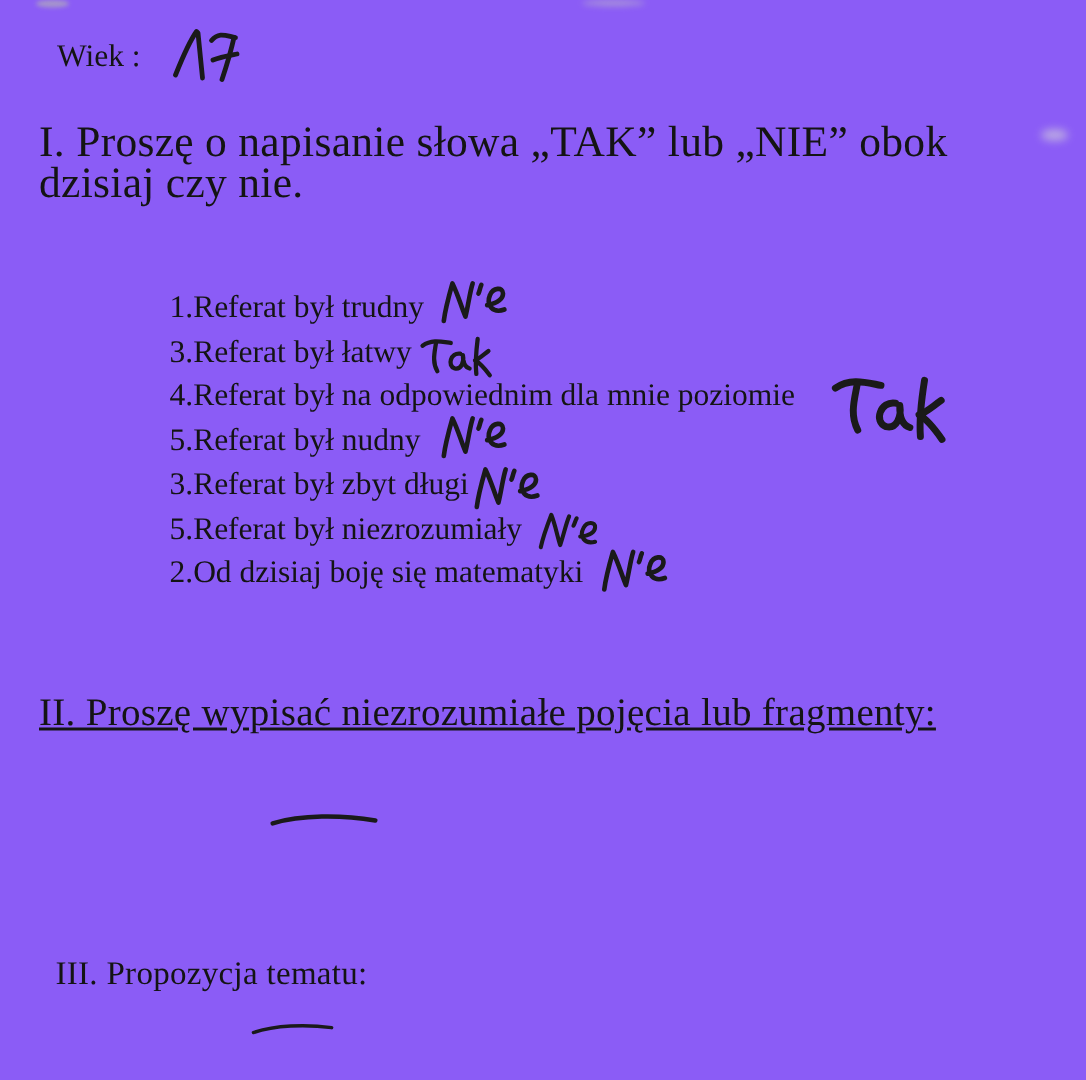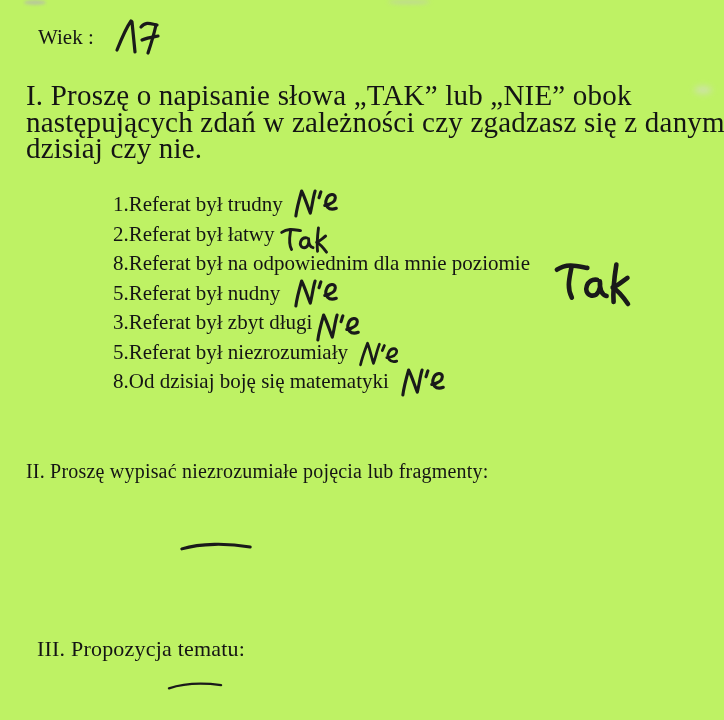--- a/index.html
+++ b/index.html
@@ -1,20 +1,20 @@
 <!DOCTYPE html>
 <html lang="pl"><head>
 <meta charset="utf-8">
 <style>
   html,body { margin:0; padding:0; background:#e8e8e8; }
   .page {
     position:relative;
     width:724px; height:720px;
     margin:0 auto;
-    background:#bef264;
+    background:#8b5cf6;
     font-family:"Liberation Serif", serif;
     color:#141414;
     overflow:hidden;
   }
 
   
   .artifact { position:absolute; border-radius:50%; pointer-events:none; }
   .artifact.a1 { left:24px;  top:0;    width:22px; height:5px; background:#b5b5b5; filter:blur(1.5px); opacity:.65; }
   .artifact.a2 { left:388px; top:0;    width:42px; height:4px; background:#c2c2c2; filter:blur(2px);   opacity:.55; }
   .artifact.a3 { left:694px; top:86px; width:18px; height:8px; background:#d8d8d8; filter:blur(3px);   opacity:.6;  }
@@ -33,34 +33,34 @@
   .wiek-line { position:absolute; left:38px; top:16px; display:flex; align-items:flex-start; }
   .wiek-label { font-size:21px; line-height:30px; margin-top:6px; white-space:pre; }
   .hw-age { width:56px; height:42px; margin-left:16px; }
 
   
   .intro { position:absolute; left:26px; top:82px; font-size:29px; line-height:26.5px; letter-spacing:.2px; }
   .intro div { white-space:nowrap; }
 
   
   .qlist { position:absolute; left:113px; top:190px; }
-  .q-row { display:flex; align-items:flex-start; height:29.5px; }
+  .q-row { display:flex; align-items:center; height:29.5px; }
   .q-text { font-size:21px; line-height:29.5px; white-space:nowrap; }
   .hw-ans { width:52px; height:33px; position:relative; }
   .q-row:nth-child(1) .hw-ans { margin-left:9px;  top:-3px; }
   .q-row:nth-child(2) .hw-ans { margin-left:4px;  top:4px;  }
   .q-row:nth-child(3) .hw-ans { margin-left:22px; top:9px;  width:84px; height:52px; transform:rotate(2deg); }
   .q-row:nth-child(4) .hw-ans { margin-left:12px; top:-2px; }
   .q-row:nth-child(5) .hw-ans { margin-left:2px;  top:3px;  }
   .q-row:nth-child(6) .hw-ans { margin-left:10px; top:3px;  width:46px; height:29px; transform:rotate(5deg); }
   .q-row:nth-child(7) .hw-ans { margin-left:10px; top:-1px; }
   .q-row:nth-child(8) .hw-ans { margin-left:8px;  top:2px;  width:64px; height:40px; }
 
   
-  .h2 { position:absolute; left:26px; top:460px; font-size:20px; letter-spacing:.2px; white-space:nowrap; }
+  .h2 { position:absolute; left:26px; top:460px; font-size:26px; letter-spacing:.2px; white-space:nowrap;text-decoration:underline; }
   .hw-dash2 { position:absolute; left:178px; top:539px; width:76px; height:16px; }
   .h3 { position:absolute; left:37px; top:636px; font-size:22px; letter-spacing:.2px; white-space:nowrap; }
   .hw-dash3 { position:absolute; left:166px; top:678px; width:58px; height:16px; stroke-width:3.8; transform:rotate(-2deg); }
 </style>
 </head>
 <body>
 
 <svg width="0" height="0" style="position:absolute" aria-hidden="true">
   <defs>
     <symbol id="hw-17" viewBox="0 0 56 42">
@@ -95,39 +95,38 @@
 
   <div class="wiek-line">
     <span class="wiek-label">Wiek :</span>
     <svg class="hw hw-age" aria-label="17">
         <use href="#hw-17"></use>
       </svg>
   </div>
 
   <div class="intro">
     <div>I. Proszę o napisanie słowa „TAK” lub „NIE” obok</div>
-    <div>następujących zdań w zależności czy zgadzasz się z danym</div>
     <div>dzisiaj czy nie.</div>
   </div>
 
   <div class="qlist">
     <div class="q-row">
       <span class="q-text">1.Referat był trudny</span>
       <svg class="hw hw-ans" aria-label="Nie">
           <use href="#hw-nie"></use>
         </svg>
     </div>
     <div class="q-row">
-      <span class="q-text">2.Referat był łatwy</span>
+      <span class="q-text">3.Referat był łatwy</span>
       <svg class="hw hw-ans" aria-label="Tak">
           <use href="#hw-tak"></use>
         </svg>
     </div>
     <div class="q-row">
-      <span class="q-text">8.Referat był na odpowiednim dla mnie poziomie</span>
+      <span class="q-text">4.Referat był na odpowiednim dla mnie poziomie</span>
       <svg class="hw hw-ans" aria-label="Tak">
           <use href="#hw-tak"></use>
         </svg>
     </div>
     <div class="q-row">
       <span class="q-text">5.Referat był nudny</span>
       <svg class="hw hw-ans" aria-label="Nie">
           <use href="#hw-nie"></use>
         </svg>
     </div>
@@ -137,21 +136,21 @@
           <use href="#hw-nie"></use>
         </svg>
     </div>
     <div class="q-row">
       <span class="q-text">5.Referat był niezrozumiały</span>
       <svg class="hw hw-ans" aria-label="Nie">
           <use href="#hw-nie"></use>
         </svg>
     </div>
     <div class="q-row">
-      <span class="q-text">8.Od dzisiaj boję się matematyki</span>
+      <span class="q-text">2.Od dzisiaj boję się matematyki</span>
       <svg class="hw hw-ans" aria-label="Nie">
           <use href="#hw-nie"></use>
         </svg>
     </div>
   </div>
 
   <div class="h2">II. Proszę wypisać niezrozumiałe pojęcia lub fragmenty:</div>
   <svg class="hw hw-dash2" aria-label="—">
       <use href="#hw-dash"></use>
     </svg>

